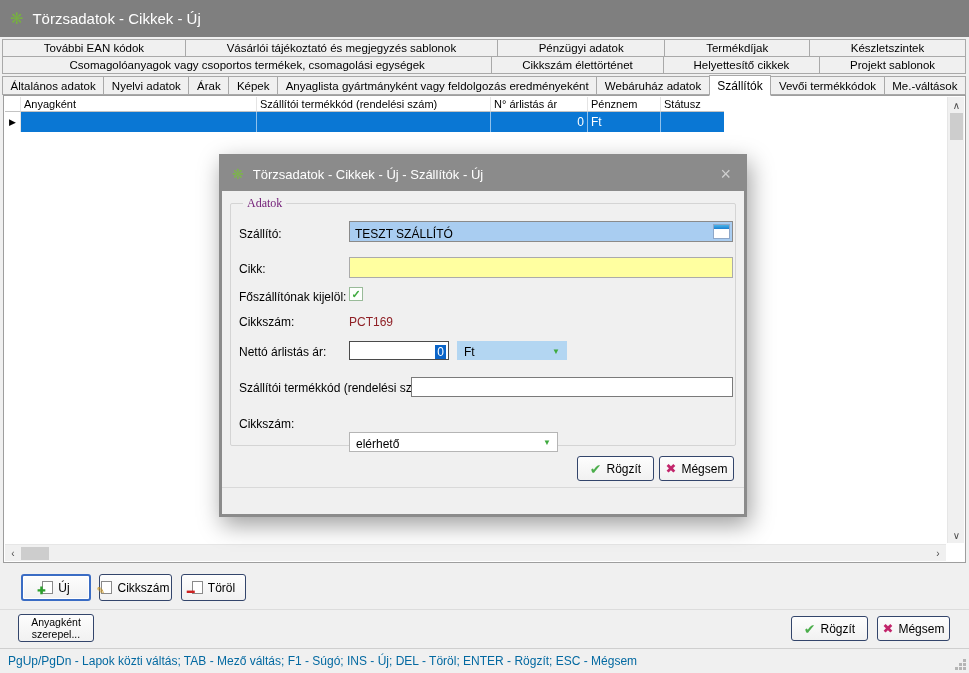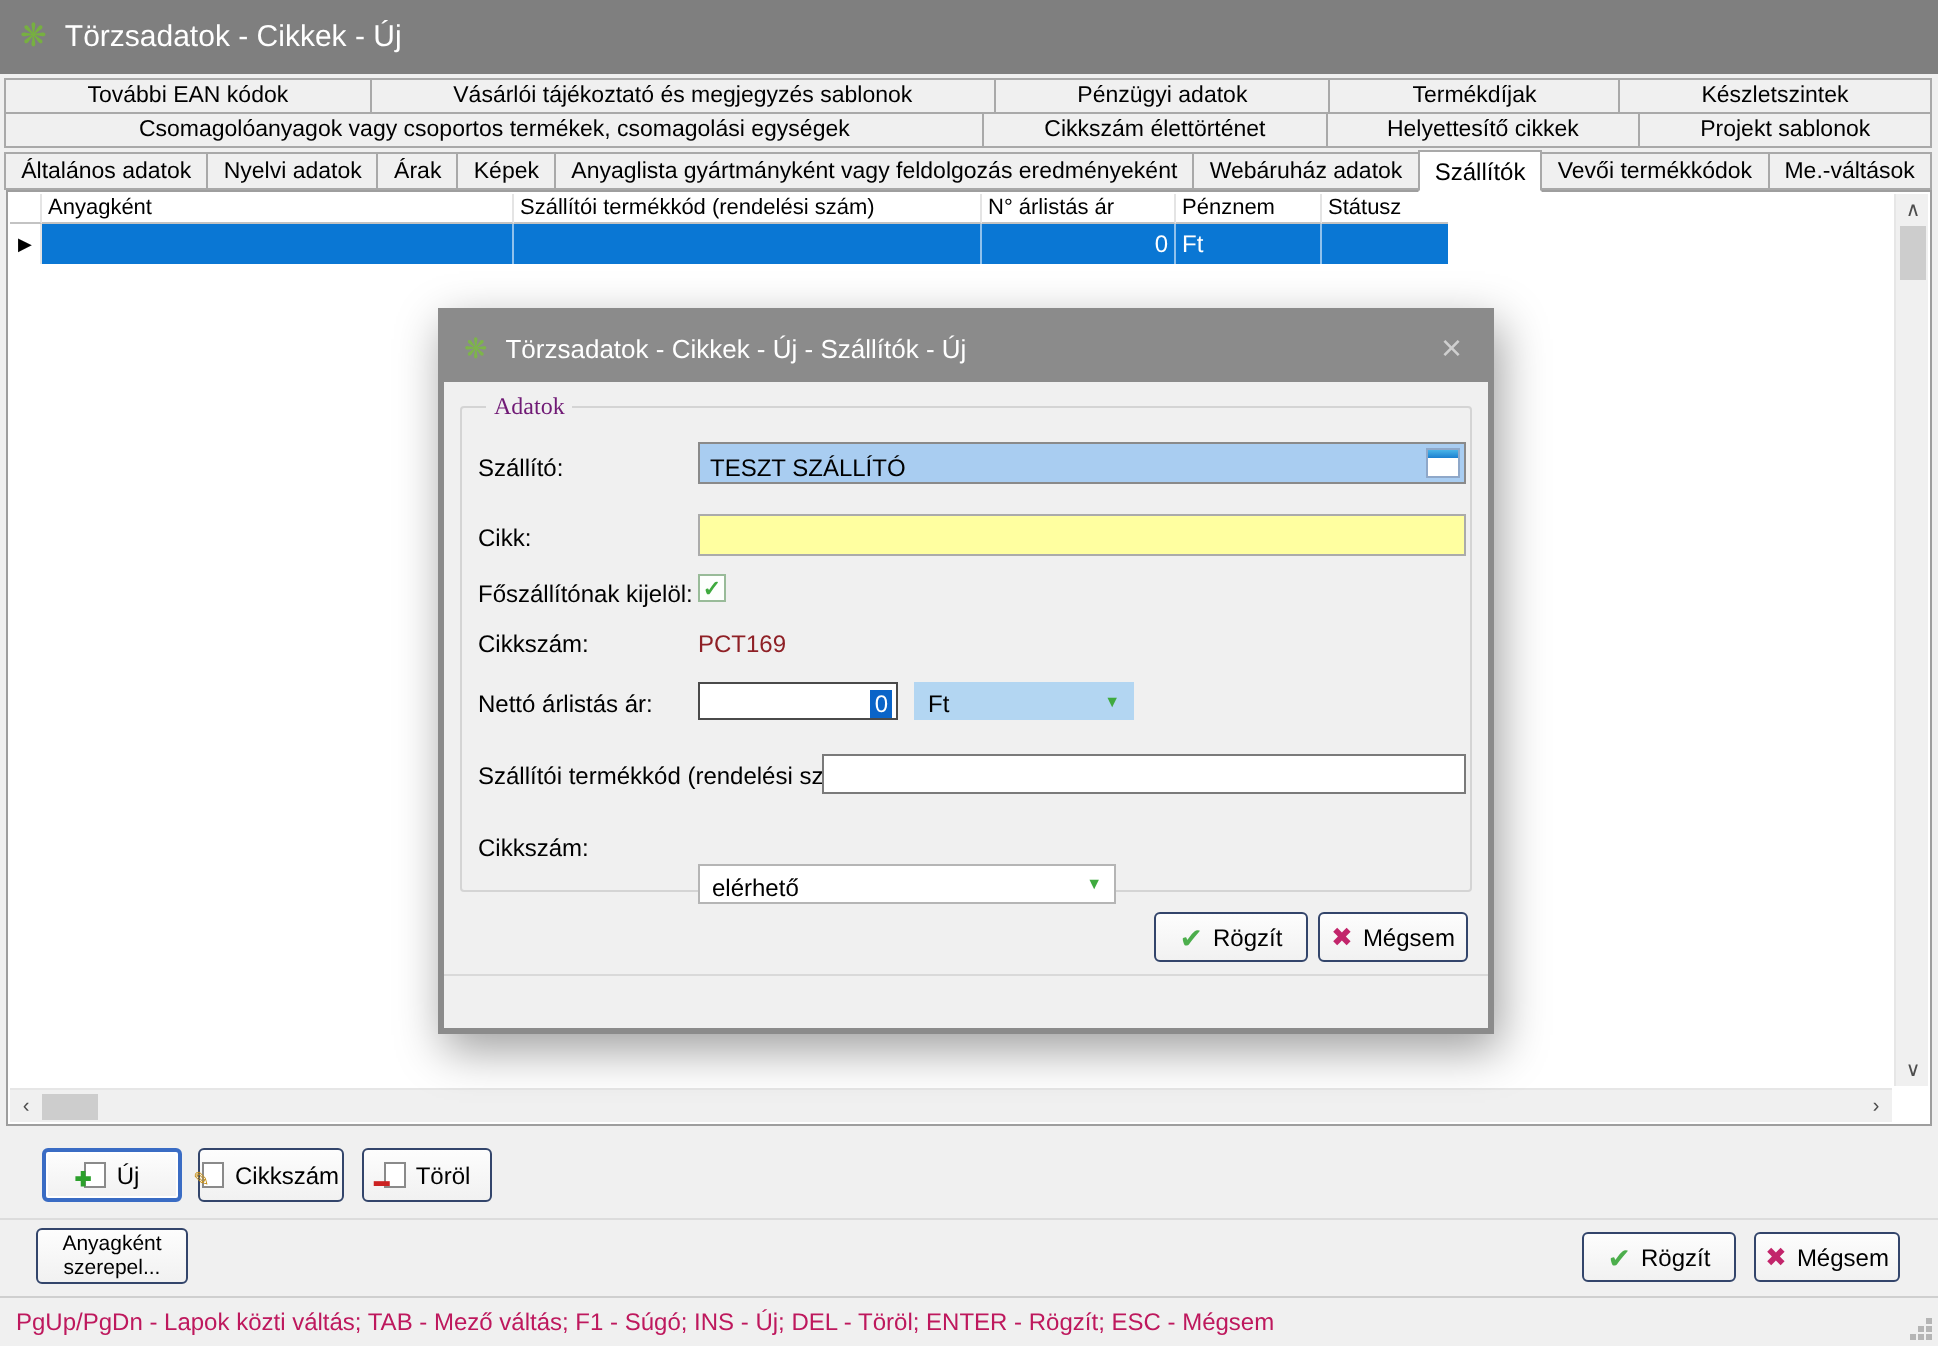--- a/index.html
+++ b/index.html
@@ -59,21 +59,21 @@
   .doc .badge { position:absolute; left:-6px; bottom:-3px; font-size:10px; line-height:10px; }
   .badge.plus { color:#2ca02c; font-weight:bold; }
   .badge.pen { color:#c79018; }
   .badge.minus { color:#cc2222; font-weight:bold; font-size:8px; }
   .btn2line { font-size:10.5px; line-height:12px; text-align:center; }
 
   
   .bottom-sep { position:absolute; left:0; top:609px; width:969px; border-top:1px solid #dcdcdc; }
   .statusbar { position:absolute; left:0; top:648px; width:969px; height:25px;
     background:#f0f0f0; border-top:1px solid #cfcfcf; display:flex; align-items:center;
-    padding:0 8px; font-size:12px; color:#be185d; }
+    padding:0 8px; font-size:12px; color:#0369a1; }
   .grip { position:absolute; right:3px; bottom:3px; width:3px; height:3px; background:#b5b5b5;
     box-shadow:-4px 0 #b5b5b5, 0 -4px #b5b5b5, -8px 0 #b5b5b5, 0 -8px #b5b5b5, -4px -4px #b5b5b5; }
 
   
   .modal { position:absolute; left:219px; top:154px; width:528px; height:363px;
     border:3px solid #8b8b8b; background:#f0f0f0; z-index:10; box-shadow:3px 8px 22px rgba(0,0,0,.38); }
   .m-title { height:34px; background:#8b8b8b; display:flex; align-items:center; padding:0 10px; gap:9px; }
   .m-title .app-ico { color:#7db54a; font-size:14px; }
   .m-title .ttl { color:#fff; font-size:13px; flex:1; }
   .m-title .close { color:#cfcfcf; font-size:18px; line-height:18px; padding:0 3px; }

